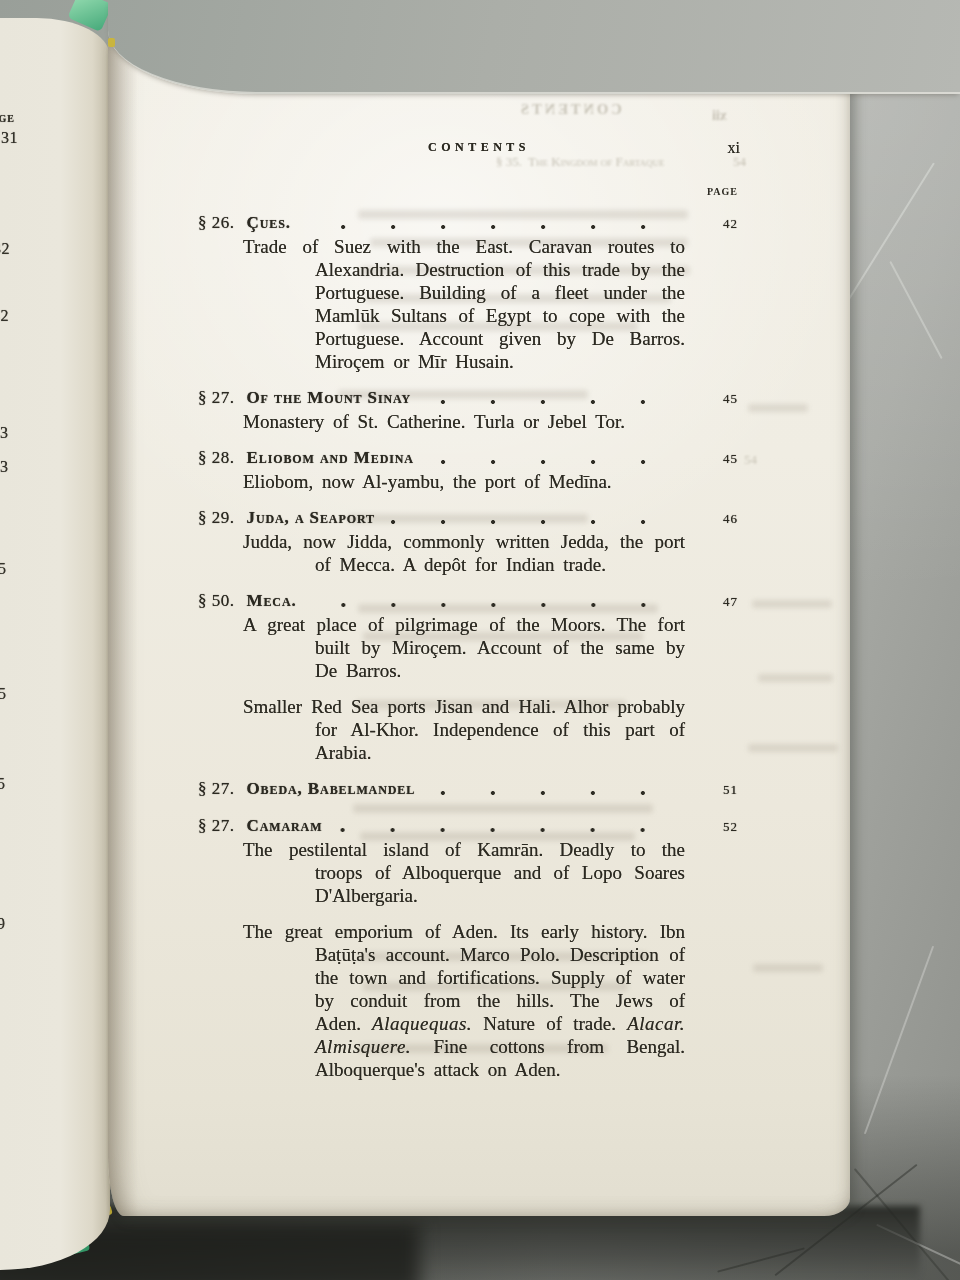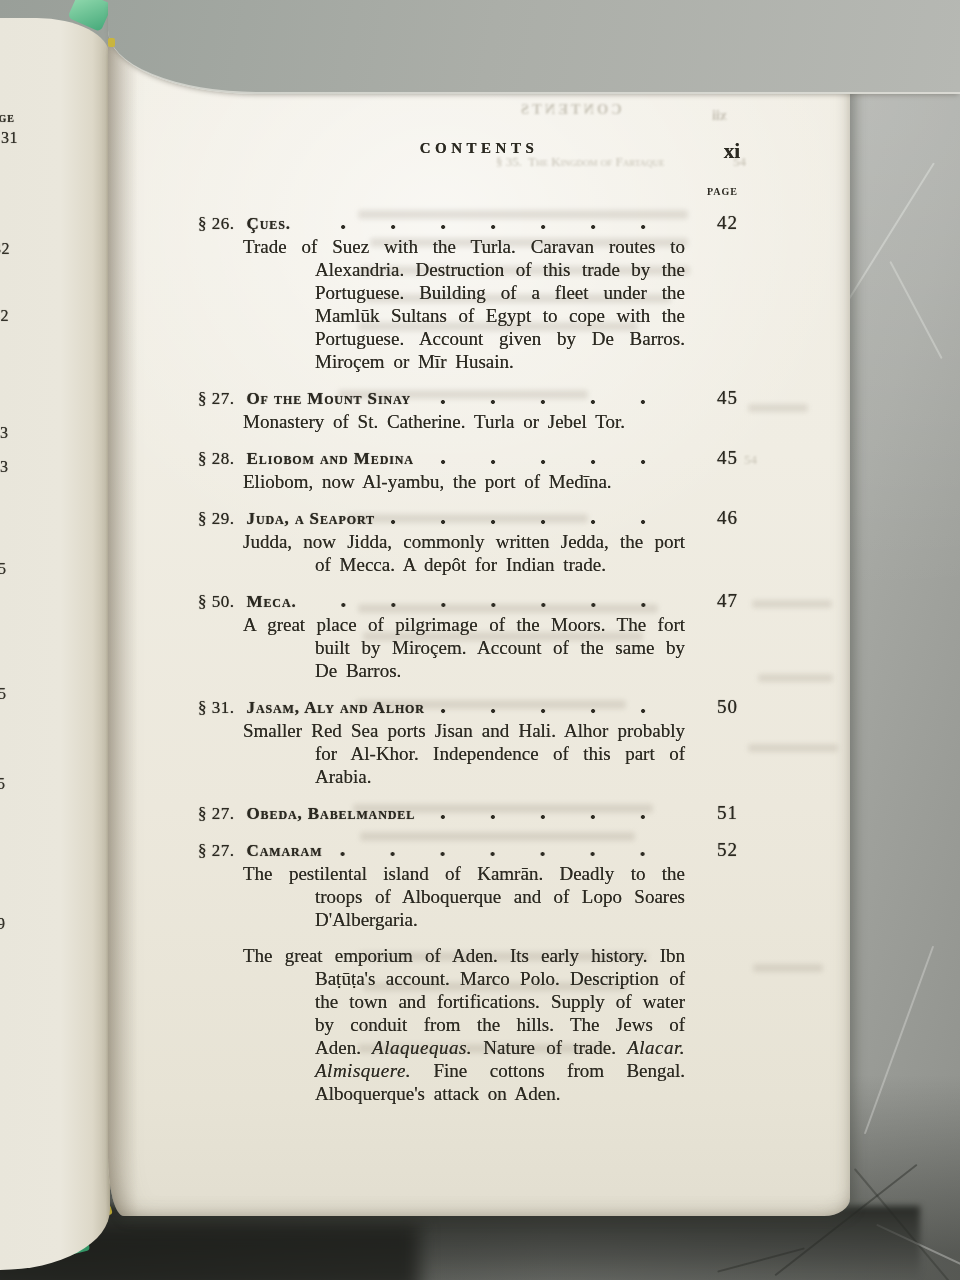--- a/index.html
+++ b/index.html
@@ -64,35 +64,35 @@
     font-size:13px;color:#8f8874;opacity:.48;filter:blur(1.2px);}
   .ghost-entry .g-num{margin-right:6px;white-space:pre;}
   .ghost-entry .g-title{font-variant:small-caps;flex:1;white-space:nowrap;overflow:hidden;}
   .ghost-entry .g-page{margin-left:8px;}
   .ghost-num{position:absolute;font-size:13px;color:#8f8874;opacity:.4;filter:blur(1px);}
 
   
   .content{position:absolute;left:90px;top:96px;width:540px;color:#2b2921;}
   .page-header{position:relative;height:22px;}
   .header-title{position:absolute;left:50%;transform:translateX(-50%);margin-left:11px;top:0;
-    font-size:15px;font-weight:bold;letter-spacing:4.5px;text-shadow:0 0 .6px rgba(43,41,33,.8);}
-  .folio{position:absolute;right:-2px;top:-1px;font-size:21px;font-weight:bold;
+    font-size:12px;font-weight:bold;letter-spacing:4.5px;text-shadow:0 0 .6px rgba(43,41,33,.8);}
+  .folio{position:absolute;right:-2px;top:-1px;font-size:16px;font-weight:normal;
     text-shadow:0 0 .6px rgba(43,41,33,.8);}
   .page-label{margin-top:24px;text-align:right;font-size:10px;font-weight:bold;letter-spacing:1px;
     line-height:12px;}
   .toc-section{margin-top:13px;}
   .toc-section:first-of-type{margin-top:5px;}
   .toc-head{display:flex;align-items:baseline;font-size:17px;line-height:23px;
     text-shadow:0 0 .8px rgba(43,41,33,.85);}
   .toc-num{white-space:pre;margin-right:12px;letter-spacing:.5px;}
   .toc-title{font-variant:small-caps;letter-spacing:.9px;white-space:nowrap;font-weight:bold;}
   .leaders{flex:1;height:6px;align-self:flex-end;margin:0 12px 5px 16px;
     background-image:radial-gradient(circle at 3px 3px,#2e2c24 1.6px,rgba(46,44,36,0) 2.3px);
     background-size:50px 6px;background-repeat:repeat-x;background-position:right center;}
-  .toc-page{min-width:36px;text-align:right;font-size:19px;letter-spacing:1px;
+  .toc-page{min-width:36px;text-align:right;font-size:13px;letter-spacing:1px;
     font-variant-numeric:oldstyle-nums;}
   .toc-body{margin-left:117px;width:370px;text-indent:-72px;text-align:justify;
     font-size:19px;line-height:23px;word-spacing:4px;
     text-shadow:0 0 .5px rgba(43,41,33,.75);}
   .toc-body i{letter-spacing:.5px;}
 
   
   .top-wedge{position:absolute;left:108px;top:0;width:852px;height:92px;
     background:linear-gradient(100deg,#9da39d 0%,#abaea8 45%,#b6b8b3 100%);
     border-bottom-left-radius:150px 64px;
@@ -177,21 +177,21 @@
       </div>
       <div class="page-label">PAGE</div>
 
       <div class="toc-section">
         <div class="toc-head">
           <span class="toc-num">§ 26.</span>
           <span class="toc-title">Çues.</span>
           <span class="leaders"></span>
           <span class="toc-page">42</span>
         </div>
-        <div class="toc-body"><span>Trade of Suez with the Turla.  Caravan routes to Alexandria.  Destruction of this trade by the Portuguese.  Building of a fleet under the Mamlūk Sultans of Egypt to cope with the Portuguese.  Account given by De Barros. Miroçem or Mīr Husain.</span></div>
+        <div class="toc-body"><span>Trade of Suez with the East.  Caravan routes to Alexandria.  Destruction of this trade by the Portuguese.  Building of a fleet under the Mamlūk Sultans of Egypt to cope with the Portuguese.  Account given by De Barros. Miroçem or Mīr Husain.</span></div>
       </div>
 
       <div class="toc-section">
         <div class="toc-head">
           <span class="toc-num">§ 27.</span>
           <span class="toc-title">Of the Mount Sinay</span>
           <span class="leaders"></span>
           <span class="toc-page">45</span>
         </div>
         <div class="toc-body"><span>Monastery of St. Catherine.  Turla or Jebel Tor.</span></div>
@@ -221,26 +221,20 @@
         <div class="toc-head">
           <span class="toc-num">§ 50.</span>
           <span class="toc-title">Meca.</span>
           <span class="leaders"></span>
           <span class="toc-page">47</span>
         </div>
         <div class="toc-body"><span>A great place of pilgrimage of the Moors.  The fort built by Miroçem.  Account of the same by De Barros.</span></div>
       </div>
 
       <div class="toc-section">
-        <div class="toc-head">
-          <span class="toc-num">§ 31.</span>
-          <span class="toc-title">Jasam, Aly and Alhor</span>
-          <span class="leaders"></span>
-          <span class="toc-page">50</span>
-        </div>
         <div class="toc-body"><span>Smaller Red Sea ports Jisan and Hali.  Alhor probably for Al-Khor.  Independence of this part of Arabia.</span></div>
       </div>
 
       <div class="toc-section">
         <div class="toc-head">
           <span class="toc-num">§ 27.</span>
           <span class="toc-title">Obeda, Babelmandel</span>
           <span class="leaders"></span>
           <span class="toc-page">51</span>
         </div>

